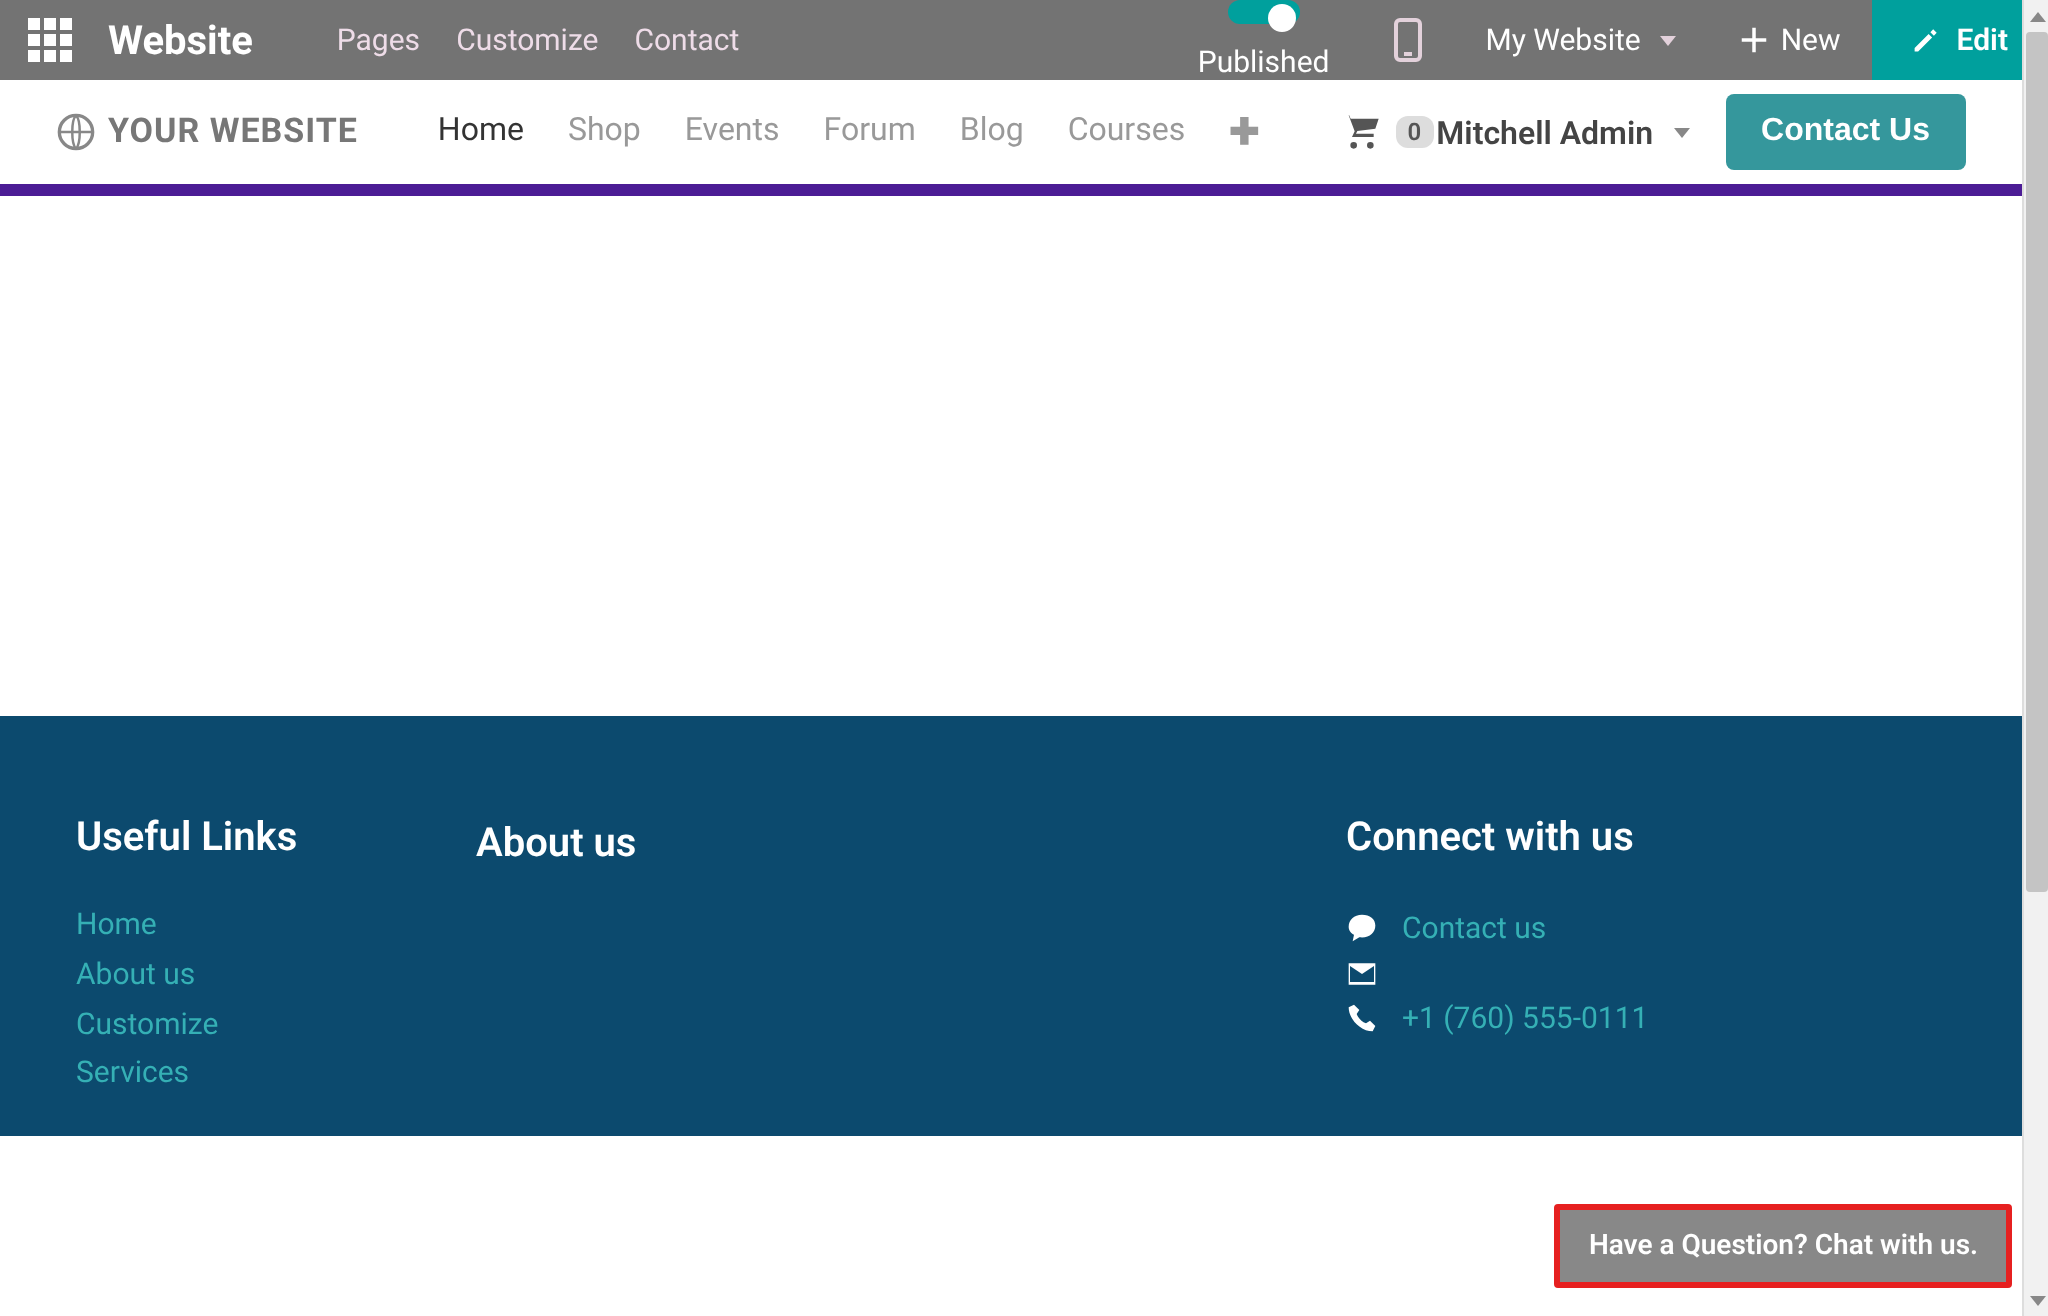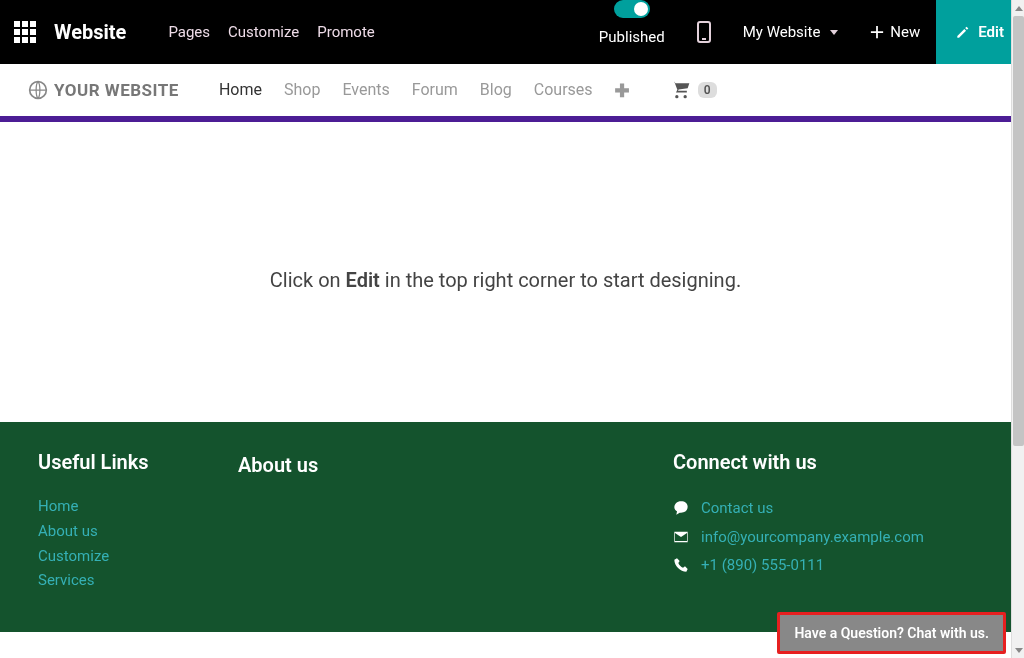--- a/index.html
+++ b/index.html
@@ -1,19 +1,19 @@
 <!DOCTYPE html>
 <html><head>
 <meta charset="utf-8">
 <style>
   * { margin:0; padding:0; box-sizing:border-box; }
   body { font-family:-apple-system,BlinkMacSystemFont,"Segoe UI",Roboto,sans-serif; width:1024px; height:658px; overflow:hidden; background:#fff; position:relative; }
 
   
-  .admin-bar { background:#000000; height:64px; display:flex; align-items:center; color:#fff; font-size:15px; }
+  .admin-bar { background:#737373; height:40px; display:flex; align-items:center; color:#fff; font-size:15px; }
   .admin-left { display:flex; align-items:center; gap:18px; padding-left:14px; }
   .app-icon { display:grid; grid-template-columns:repeat(3,6px); grid-template-rows:repeat(3,6px); gap:2px; }
   .app-icon span { background:#fff; width:6px; height:6px; }
   .app-name { font-weight:700; font-size:20px; margin-right:24px; }
   .admin-link { color:#EEDCE8; cursor:pointer; }
   .admin-right { margin-left:auto; display:flex; align-items:stretch; height:100%; }
   .pub-group { display:flex; align-items:center; gap:10px; padding:0 16px;flex-direction:column; }
   .toggle { width:36px; height:18px; background:#00A09D; border-radius:10px; position:relative; }
   .toggle::after { content:""; position:absolute; width:14px; height:14px; background:#fff; border-radius:50%; top:2px; right:2px; }
   .mobile-icon { width:14px; height:22px; border:2px solid #E3D1DB; border-radius:3px; display:inline-block; position:relative; }
@@ -40,35 +40,35 @@
   .contact-btn { background:#35979C; color:#fff; font-weight:600; padding:10px 18px; border:none; border-radius:4px; font-size:16px; cursor:pointer; }
 
   
   .hero { text-align:center; padding-top:130px; padding-bottom:130px; margin-right:13px; }
   .hero h1 { font-size:36px; font-weight:400; color:#292929; }
   .hero h1 strong { font-weight:700; }
   .hero p { margin-top:16px; font-size:20px; color:#444; }
   .hero p strong { font-weight:600; }
 
   
-  .footer { background:#14532d; color:#fff; padding:28px 38px 0; display:flex; gap:60px; margin-right:13px; height:210px; overflow:hidden; }
+  .footer { background:#0c4a6e; color:#fff; padding:48px 38px 0; display:flex; gap:60px; margin-right:13px; height:210px; overflow:hidden; }
   .footer .col h4 { font-size:20px; margin-bottom:20px; font-weight:600; }
   .footer .col { font-size:15px; }
   .links-col { width:140px; }
   .links-col ul { list-style:none; line-height:1.65; }
   .links-col a { color:#35B0B5; text-decoration:none; }
   .about-col { width:360px; line-height:1.55; }
   .connect-col { margin-left:auto; width:300px; }
   .connect-col ul { list-style:none; line-height:1.9; }
   .connect-col li { display:flex; align-items:center; gap:12px; }
   .connect-col a { color:#35B0B5; text-decoration:none; }
   .connect-col .ci { width:16px; height:16px; fill:#fff; flex-shrink:0; }
 
   
-  .chat-widget { position:absolute; bottom:4px; right:18px; background:#888; color:#fff; font-weight:600; font-size:14px; padding:10px 14px; border:3px solid #E62020; cursor:pointer; border-radius:2px; }
+  .chat-widget { position:absolute; bottom:14px; right:18px; background:#888; color:#fff; font-weight:600; font-size:14px; padding:10px 14px; border:3px solid #E62020; cursor:pointer; border-radius:2px; }
 
   
   .scrollbar { position:absolute; top:0; right:0; width:13px; height:658px; background:#f1f1f1; border-left:1px solid #ddd; }
   .scroll-thumb { position:absolute; top:16px; left:1px; width:11px; height:430px; background:#c4c4c4; border-radius:2px; }
   .scroll-arrow { position:absolute; left:1px; width:11px; height:14px; display:flex; align-items:center; justify-content:center; }
   .scroll-arrow.up { top:1px; }
   .scroll-arrow.down { bottom:1px; }
   .scroll-arrow::before { content:""; width:0; height:0; border-left:4px solid transparent; border-right:4px solid transparent; }
   .scroll-arrow.up::before { border-bottom:5px solid #888; }
   .scroll-arrow.down::before { border-top:5px solid #888; }
@@ -85,21 +85,21 @@
         <span></span>
         <span></span>
         <span></span>
         <span></span>
         <span></span>
         <span></span>
     </div>
     <div class="app-name">Website</div>
     <span class="admin-link">Pages</span>
     <span class="admin-link">Customize</span>
-    <span class="admin-link">Promote</span>
+    <span class="admin-link">Contact</span>
   </div>
   <div class="admin-right">
     <div class="pub-group">
       <div class="toggle"></div>
       <span>Published</span>
     </div>
     <div class="admin-btn">
       <span class="mobile-icon"></span>
     </div>
     <div class="admin-btn">
@@ -137,26 +137,30 @@
     <span class="nav-item">Blog</span>
     <span class="nav-item">Courses</span>
     <span class="nav-plus">✚</span>
   </div>
   <div class="cart">
     <svg width="22" height="20" viewBox="0 0 24 24" fill="#555">
         <path d="M7 18a2 2 0 100 4 2 2 0 000-4zm10 0a2 2 0 100 4 2 2 0 000-4zM1 2h3l3.6 9.6L6 15h13v-2H8.4l.8-1.6L20 10l2-6H5.2L4.3 2H1z"></path>
       </svg>
     <span class="cart-badge">0</span>
   </div>
+  <div class="nav-right">
+    <div class="user-name">
+      <span>Mitchell Admin</span>
+      <span class="caret"></span>
+    </div>
+    <button class="contact-btn">Contact Us</button>
+  </div>
 </div>
 
 <div class="hero">
-  <p>
-    <span>Click on </span><strong>Edit</strong><span> in the top right corner to start designing.</span>
-  </p>
 </div>
 
 <div class="footer">
   <div class="col links-col">
     <h4>Useful Links</h4>
     <ul>
       <li><a href="#">Home</a></li>
       <li><a href="#">About us</a></li>
       <li><a href="#">Customize</a></li>
       <li><a href="#">Services</a></li>
@@ -171,27 +175,26 @@
       <li>
         <svg class="ci" viewBox="0 0 24 24">
             <path d="M12 2C6 2 2 6 2 11c0 3 2 5 4 6l-1 5 5-3c.7.1 1.3.1 2 .1 6 0 10-4 10-9S18 2 12 2z"></path>
           </svg>
         <a href="#">Contact us</a>
       </li>
       <li>
         <svg class="ci" viewBox="0 0 24 24">
             <path d="M2 4h20v16H2V4zm10 8L3 6v12h18V6l-9 6z"></path>
           </svg>
-        <a href="#">info@yourcompany.example.com</a>
       </li>
       <li>
         <svg class="ci" viewBox="0 0 24 24">
             <path d="M6 2l4 4-2 3c1 3 4 6 7 7l3-2 4 4-2 4c-9 0-18-9-18-18l4-2z"></path>
           </svg>
-        <a href="#">+1 (890) 555-0111</a>
+        <a href="#">+1 (760) 555-0111</a>
       </li>
     </ul>
   </div>
 </div>
 
 <div class="scrollbar">
   <div class="scroll-arrow up"></div>
   <div class="scroll-thumb"></div>
   <div class="scroll-arrow down"></div>
 </div>

